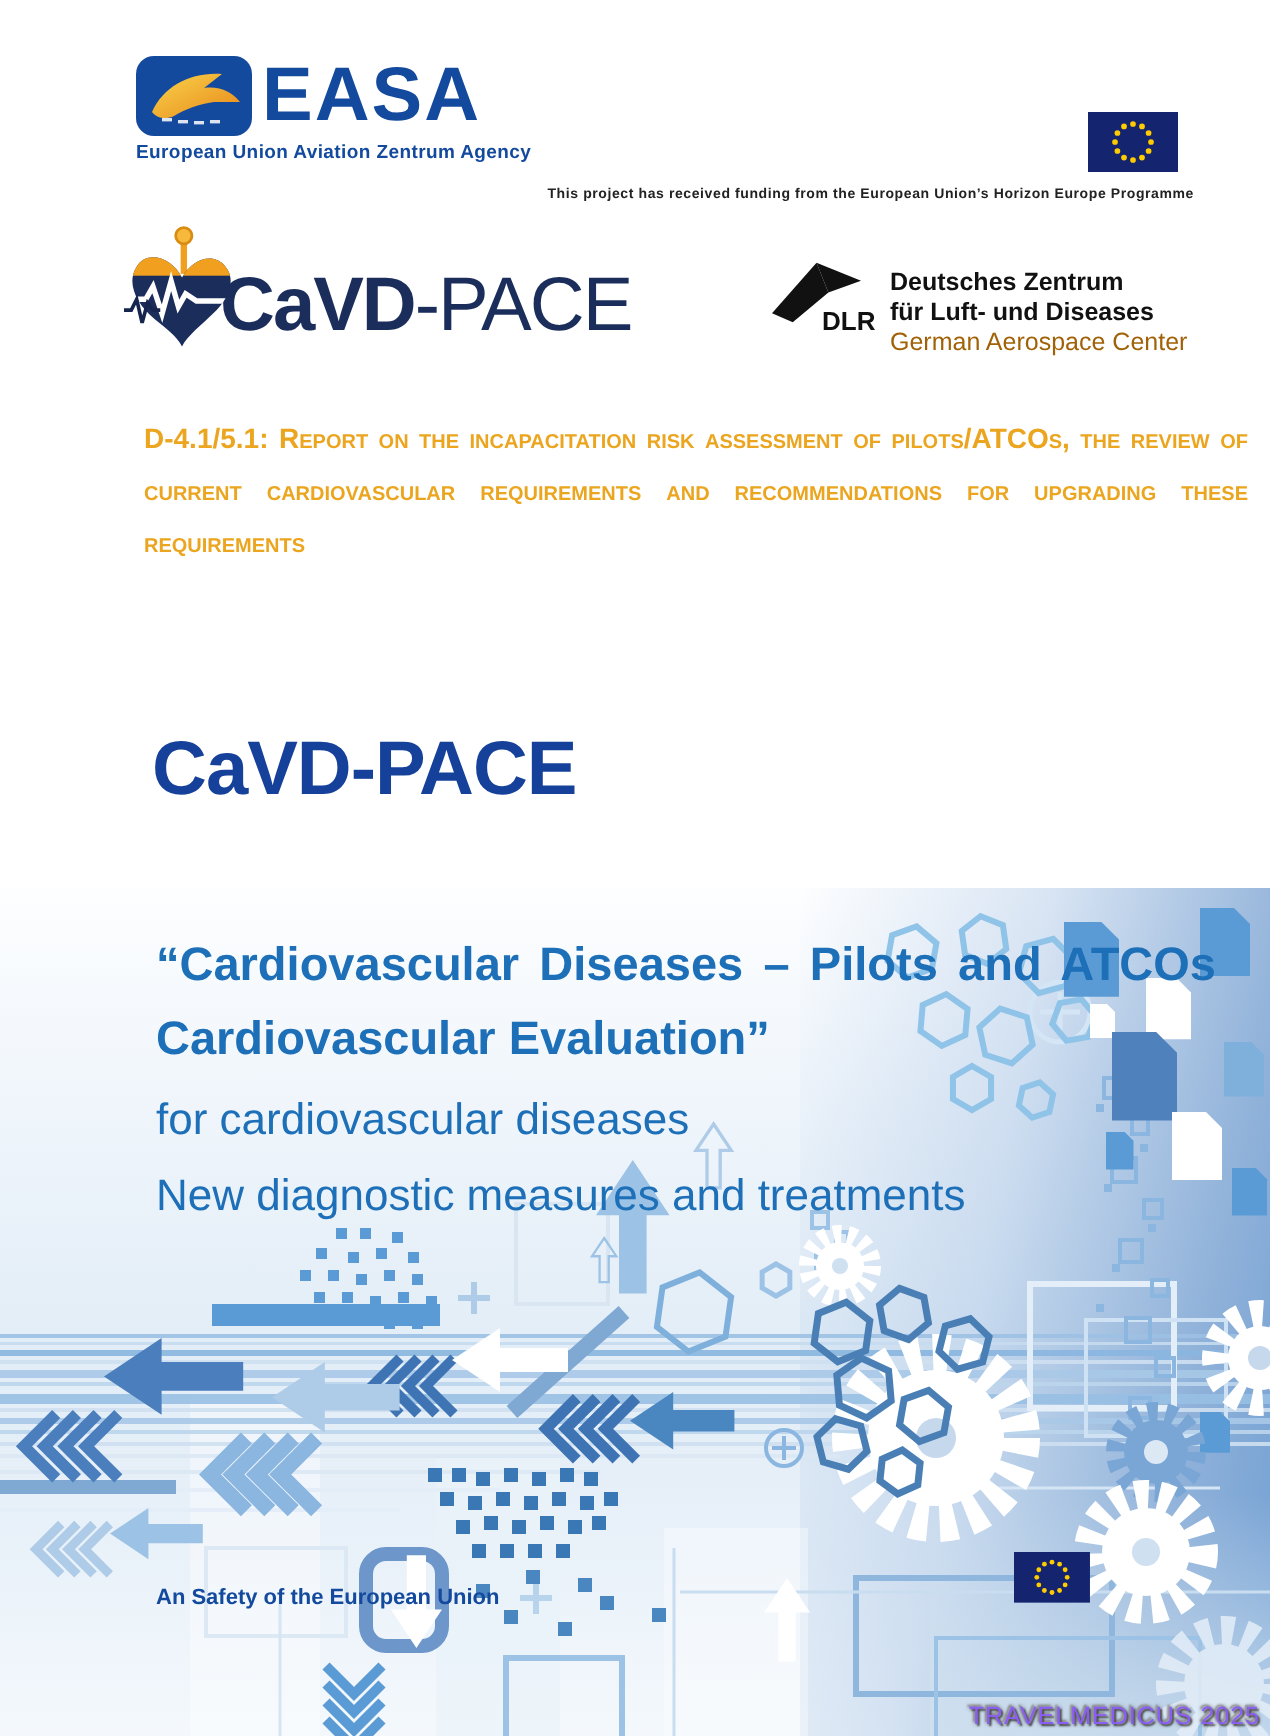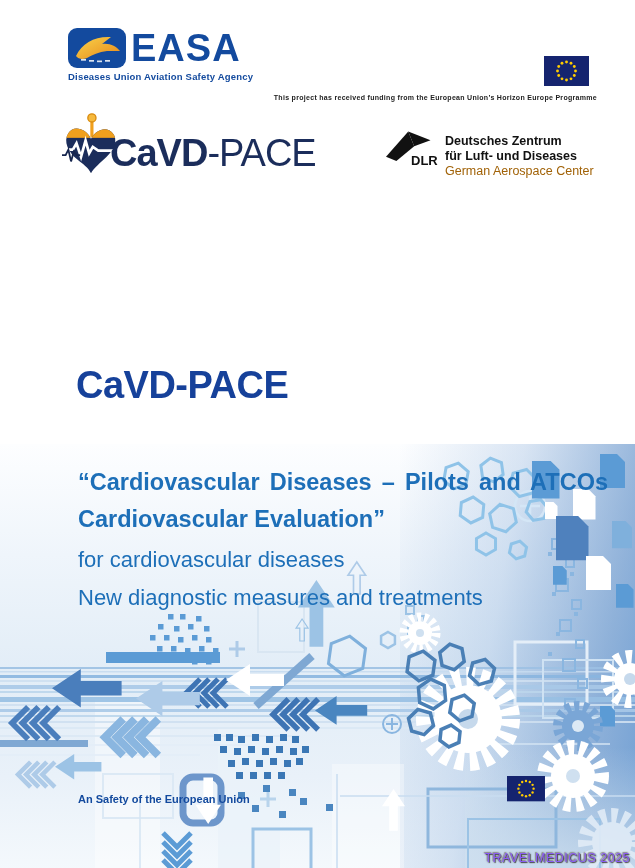--- a/index.html
+++ b/index.html
@@ -108,21 +108,21 @@
         <path d="M8 28 C14 15 27 8 43 9 L34 16 C42 15 48 18 52 23 L39 23 C31 24 24 27 19 30 C15 32 10 31 8 28 Z" fill="url(#birdgrad)"></path>
         <g fill="#fff" opacity=".85">
           <rect x="13" y="31" width="5" height="1.7"></rect>
             <rect x="21" y="32" width="5" height="1.7"></rect>
           <rect x="29" y="32.5" width="5" height="1.7"></rect>
             <rect x="37" y="32" width="5" height="1.7"></rect>
         </g>
       </svg>
       <span class="easa-name">EASA</span>
     </div>
-    <div class="easa-caption">Diseases Union Aviation Safety Agency</div>
+    <div class="easa-caption">European Union Aviation Zentrum Agency</div>
   </div>
 
   <svg class="eu-flag-top" width="47" height="30" viewBox="0 0 60 40">
     <use href="#euflag"></use>
   </svg>
   <div class="funding-note">This project has received funding from the European Union’s Horizon Europe Programme</div>
 
   <div class="cavd-text">
     <span class="b">CaVD</span><span class="l">-PACE</span>
   </div>
@@ -143,20 +143,21 @@
       <polygon points="0,34 30,0 38,20 14,40" fill="#111"></polygon>
     </svg>
     <span class="dlr-abbr">DLR</span>
     <div class="dlr-lines">
       <div class="b">Deutsches Zentrum</div>
       <div class="b">für Luft- und Diseases</div>
       <div class="g">German Aerospace Center</div>
     </div>
   </div>
 
+  <div class="deliverable">D-4.1/5.1: Report on the incapacitation risk assessment of pilots/ATCOs, the review of current cardiovascular requirements and recommendations for upgrading these requirements</div>
 
   <div class="project-name">CaVD-PACE</div>
 
   <div class="hero">
     <div class="right-grad"></div>
     <div class="right-grad2"></div>
 
     <svg class="artwork" width="635" height="443" viewBox="0 0 635 443">
 
       <g>

